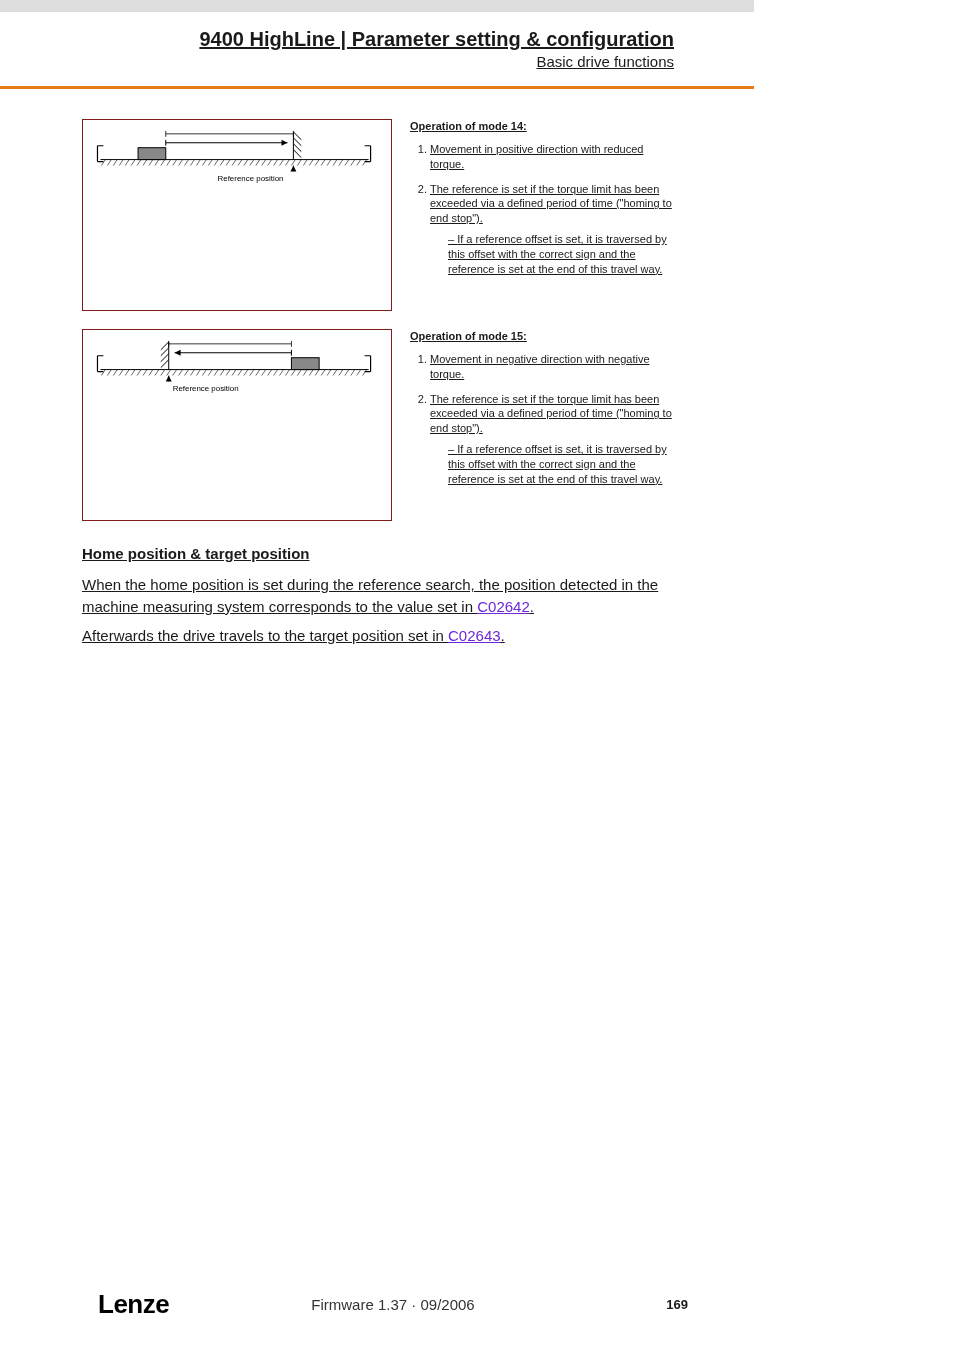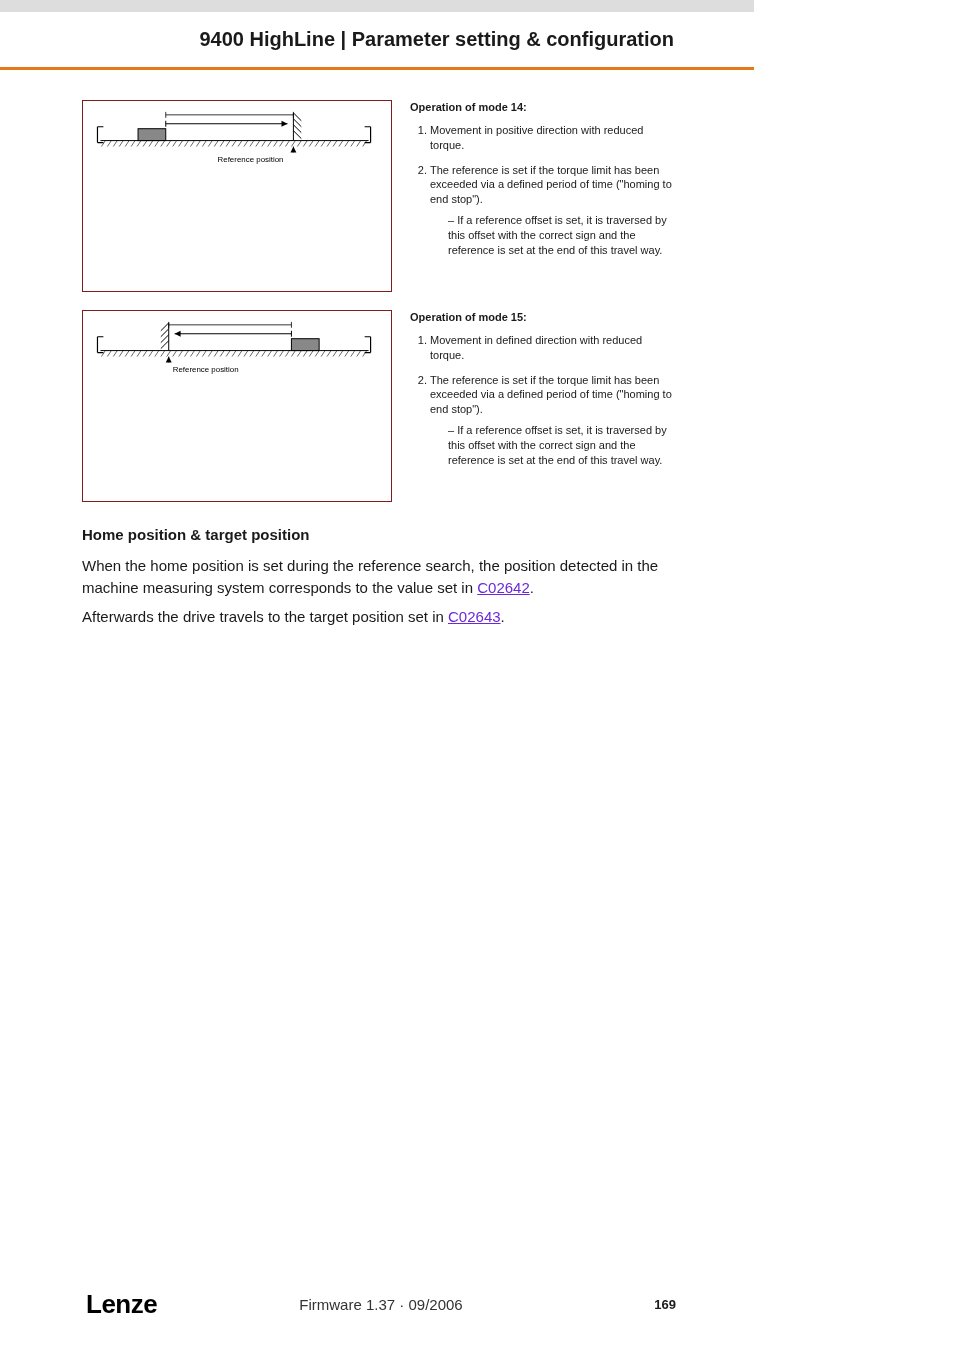--- a/index.html
+++ b/index.html
@@ -1,17 +1,17 @@
 <!DOCTYPE html>
 <html><head>
 <meta charset="utf-8">
 <style>
   * { box-sizing: border-box; margin: 0; padding: 0; }
   html, body { width: 954px; height: 1350px; background: #fff; font-family: "Segoe UI", Arial, sans-serif; color: #1a1a1a; }
-  .page { position: relative; width: 754px; height: 1350px; }
+  .page { position: relative; width: 754px; height: 1350px; text-decoration: underline; }
   .topbar { background: #dddddd; height: 12px; width: 100%; }
   .header { padding: 16px 80px 6px 80px; text-align: right; }
   .h-title { font-size: 20px; font-weight: 700; }
   .h-sub1 { font-size: 15px; margin-top: 2px; }
   .h-sub2 { font-size: 15px; margin-top: 1px; }
   .orange-rule { height: 3px; background: #e67817; width: 100%; margin-top: 10px; }
   .content { padding: 30px 82px 0 82px; }
   .row { display: flex; gap: 18px; margin-bottom: 18px; }
   .figbox { width: 310px; height: 192px; border: 1px solid #7f1d1d; background: #fff; flex: 0 0 310px; position: relative; }
   .figbox svg { width: 100%; height: 100%; }
@@ -20,32 +20,33 @@
   .desc ol { list-style: decimal; padding-left: 20px; }
   .desc ol > li { margin-bottom: 10px; }
   .desc ul { list-style: none; padding-left: 18px; margin-top: 6px; }
   .desc ul > li::before { content: "– "; }
   .sec-row { display: flex; margin-top: 22px; }
   .sec-num { width: 106px; flex: 0 0 106px; font-weight: 700; font-size: 15px; }
   .sec-body { flex: 1; font-size: 15px; line-height: 1.42; }
   .sec-heading { font-weight: 700; margin-bottom: 10px; }
   .sec-body p { margin-bottom: 8px; }
   .link { color: #6d28d9; text-decoration: underline; }
-  .footer { position: absolute; bottom: 30px; left: 4px; width: 100%; padding: 0 82px; display: flex; align-items: center; justify-content: space-between; }
+  .footer { position: absolute; bottom: 30px; left: 16px; width: 100%; padding: 0 82px; display: flex; align-items: center; justify-content: space-between; }
   .logo { font-family: Arial, sans-serif; font-weight: 900; font-size: 26px; letter-spacing: -0.5px; color: #000; }
   .fw { font-size: 15px; color: #333; position: absolute; left: 50%; transform: translateX(-50%); }
   .pg { font-weight: 700; font-size: 13px; }
 </style>
 </head>
 <body>
 
 <div class="page">
   <div class="topbar"></div>
   <div class="header">
     <div class="h-title">9400 HighLine | Parameter setting &amp; configuration</div>
+    <div class="h-sub1">Basic drive functions</div>
   </div>
   <div class="orange-rule"></div>
 
   <div class="content">
 
     <div class="row">
       <div class="figbox">
         <svg viewBox="0 0 310 192">
 
           <path d="M14 26 L14 42 M14 26 L20 26 M14 42 L20 42" stroke="#000" stroke-width="1.2" fill="none"></path>
@@ -211,21 +212,21 @@
           <line x1="210" y1="11" x2="210" y2="17" stroke="#000" stroke-width="0.8"></line>
 
           <line x1="86" y1="46" x2="86" y2="52" stroke="#000" stroke-width="0.8"></line>
           <polygon points="86,46 83,52 89,52" fill="#000"></polygon>
           <text x="90" y="62" font-size="8" fill="#000">Reference position</text>
         </svg>
       </div>
       <div class="desc">
         <div class="op-title">Operation of mode 15:</div>
         <ol>
-          <li>Movement in defined direction with reduced torque.</li>
+          <li>Movement in negative direction with negative torque.</li>
           <li>
             <span>The reference is set if the torque limit has been exceeded via a defined period of time ("homing to end stop").</span>
             <ul>
                 <li>If a reference offset is set, it is traversed by this offset with the correct sign and the reference is set at the end of this travel way.</li>
               </ul>
           </li>
         </ol>
       </div>
     </div>
 

